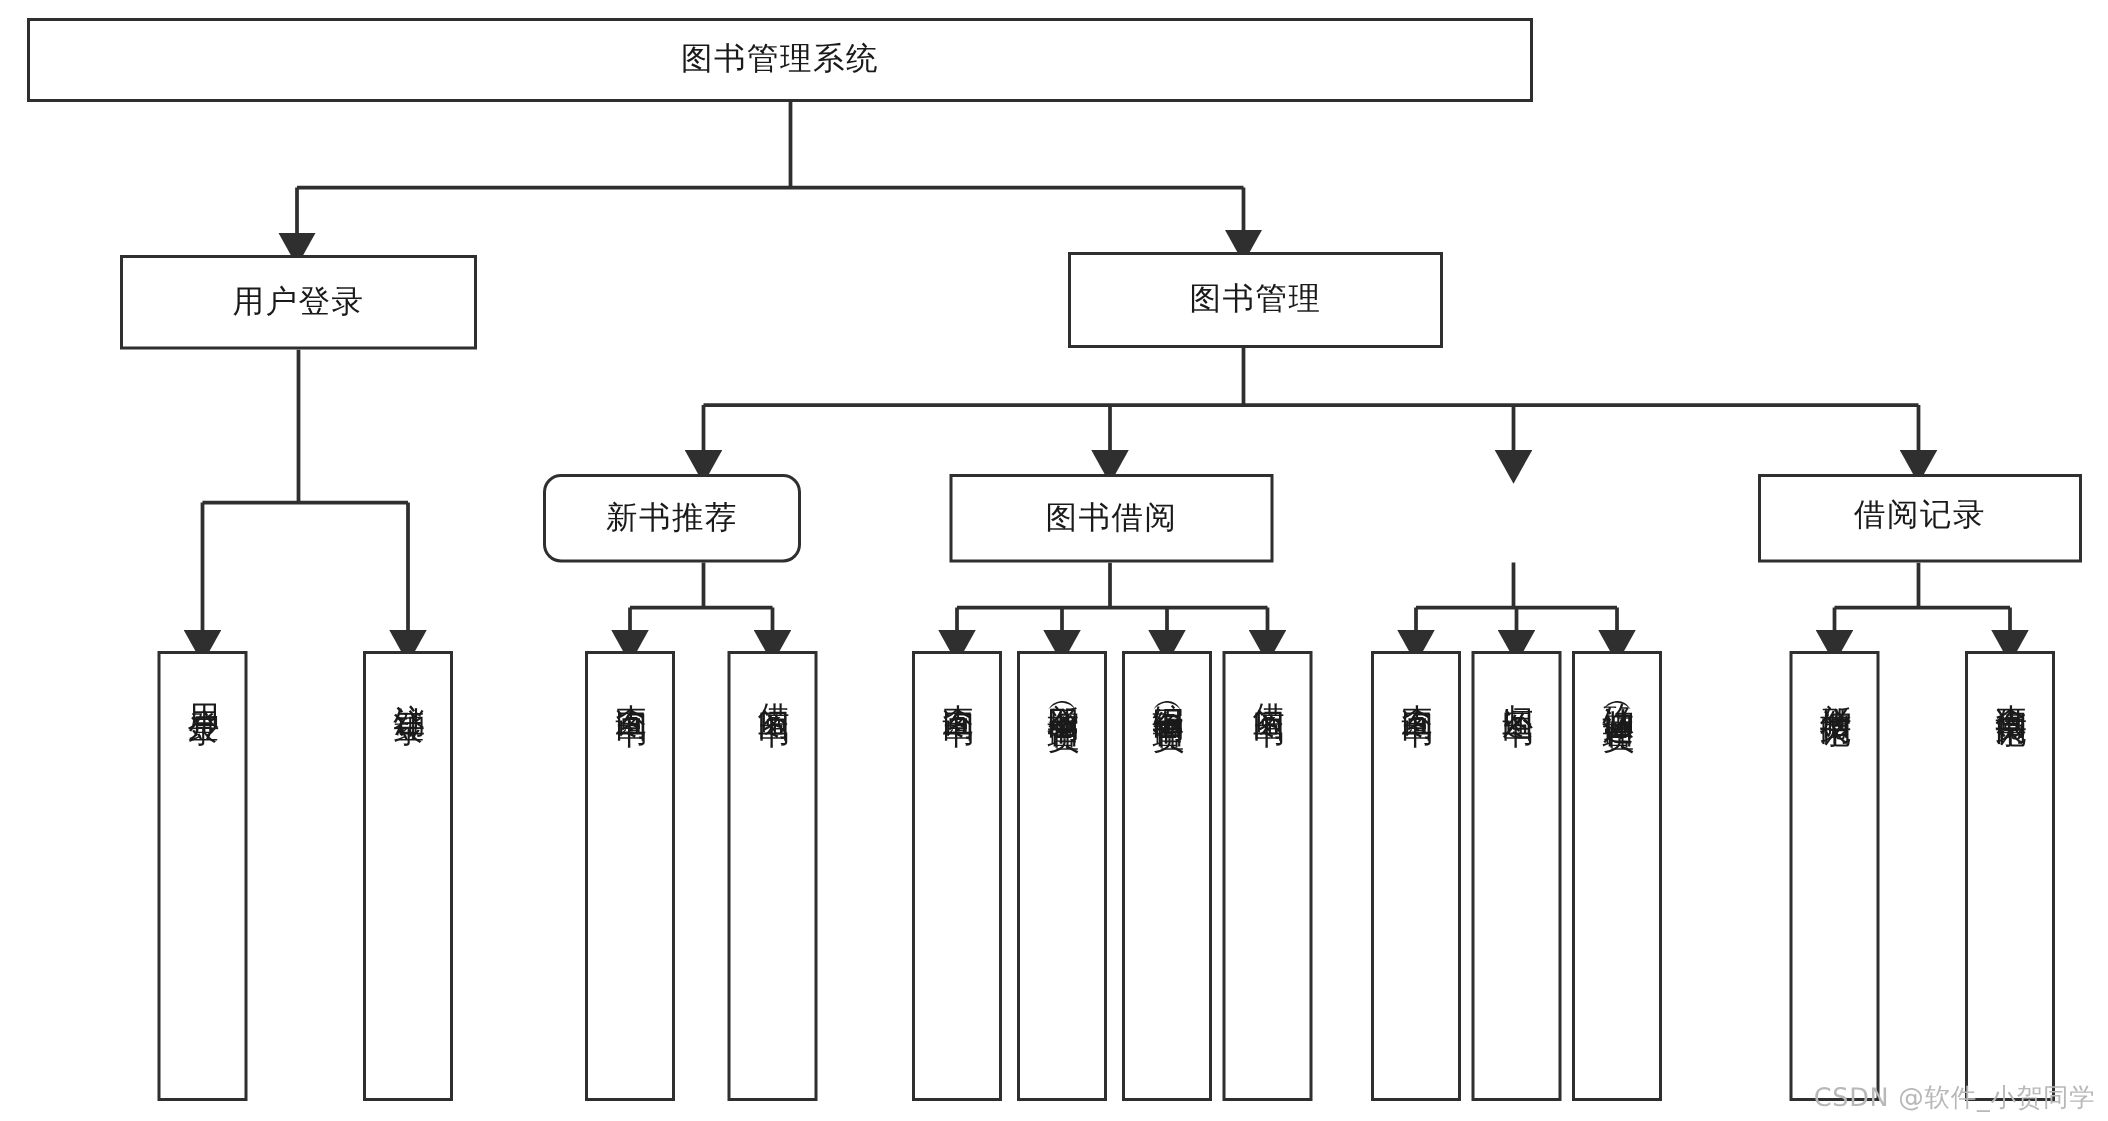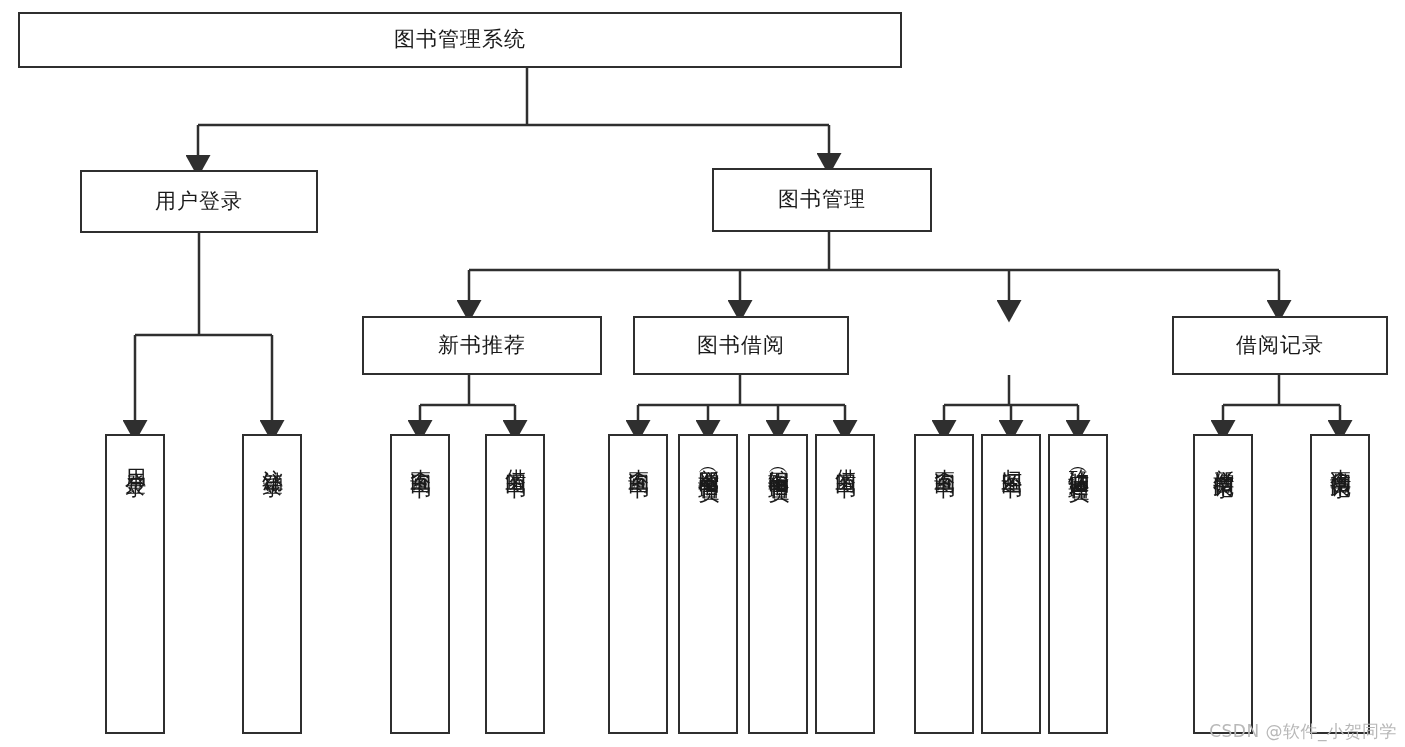--- a/index.html
+++ b/index.html
@@ -124,38 +124,38 @@
       <path d="M1011,405 L1011,423" marker-end="url(#arrowhead)"></path>
       <path d="M1078,405 L1078,423" marker-end="url(#arrowhead)"></path>
 
       <path d="M1279,375 L1279,405"></path>
       <path d="M1223,405 L1340,405"></path>
       <path d="M1223,405 L1223,423" marker-end="url(#arrowhead)"></path>
       <path d="M1340,405 L1340,423" marker-end="url(#arrowhead)"></path>
     </g>
   </svg>
 
-  <div class="node horiz" style="left:18px; top:12px; width:884px; height:56px;">
+  <div class="node horiz" style="left:18px; top:12px; width:1004px; height:56px;">
     <span class="node-label">图书管理系统</span>
   </div>
 
   <div class="node horiz" style="left:80px; top:170px; width:238px; height:63px;">
     <span class="node-label">用户登录</span>
   </div>
-  <div class="node horiz" style="left:712px; top:168px; width:220px; height:64px;">
+  <div class="node horiz" style="left:712px; top:168px; width:250px; height:64px;">
     <span class="node-label">图书管理</span>
   </div>
 
-  <div class="node horiz" style="left:362px; top:316px; width:240px; height:59px;">
+  <div class="node horiz" style="left:362px; top:316px; width:172px; height:59px;border-radius:12px;">
     <span class="node-label">新书推荐</span>
   </div>
   <div class="node horiz" style="left:633px; top:316px; width:216px; height:59px;">
     <span class="node-label">图书借阅</span>
   </div>
-  <div class="node horiz" style="left:1172px; top:316px; width:216px; height:59px;">
+  <div class="node horiz" style="left:1172px; top:316px; width:216px; height:59px;font-family:Liberation Mono, monospace;">
     <span class="node-label">借阅记录</span>
   </div>
 
   <div class="node vert" style="left:105px; top:434px; width:60px; height:300px;">
     <span class="node-label">用户登录</span>
   </div>
   <div class="node vert" style="left:242px; top:434px; width:60px; height:300px;">
     <span class="node-label">注销登录</span>
   </div>
 

